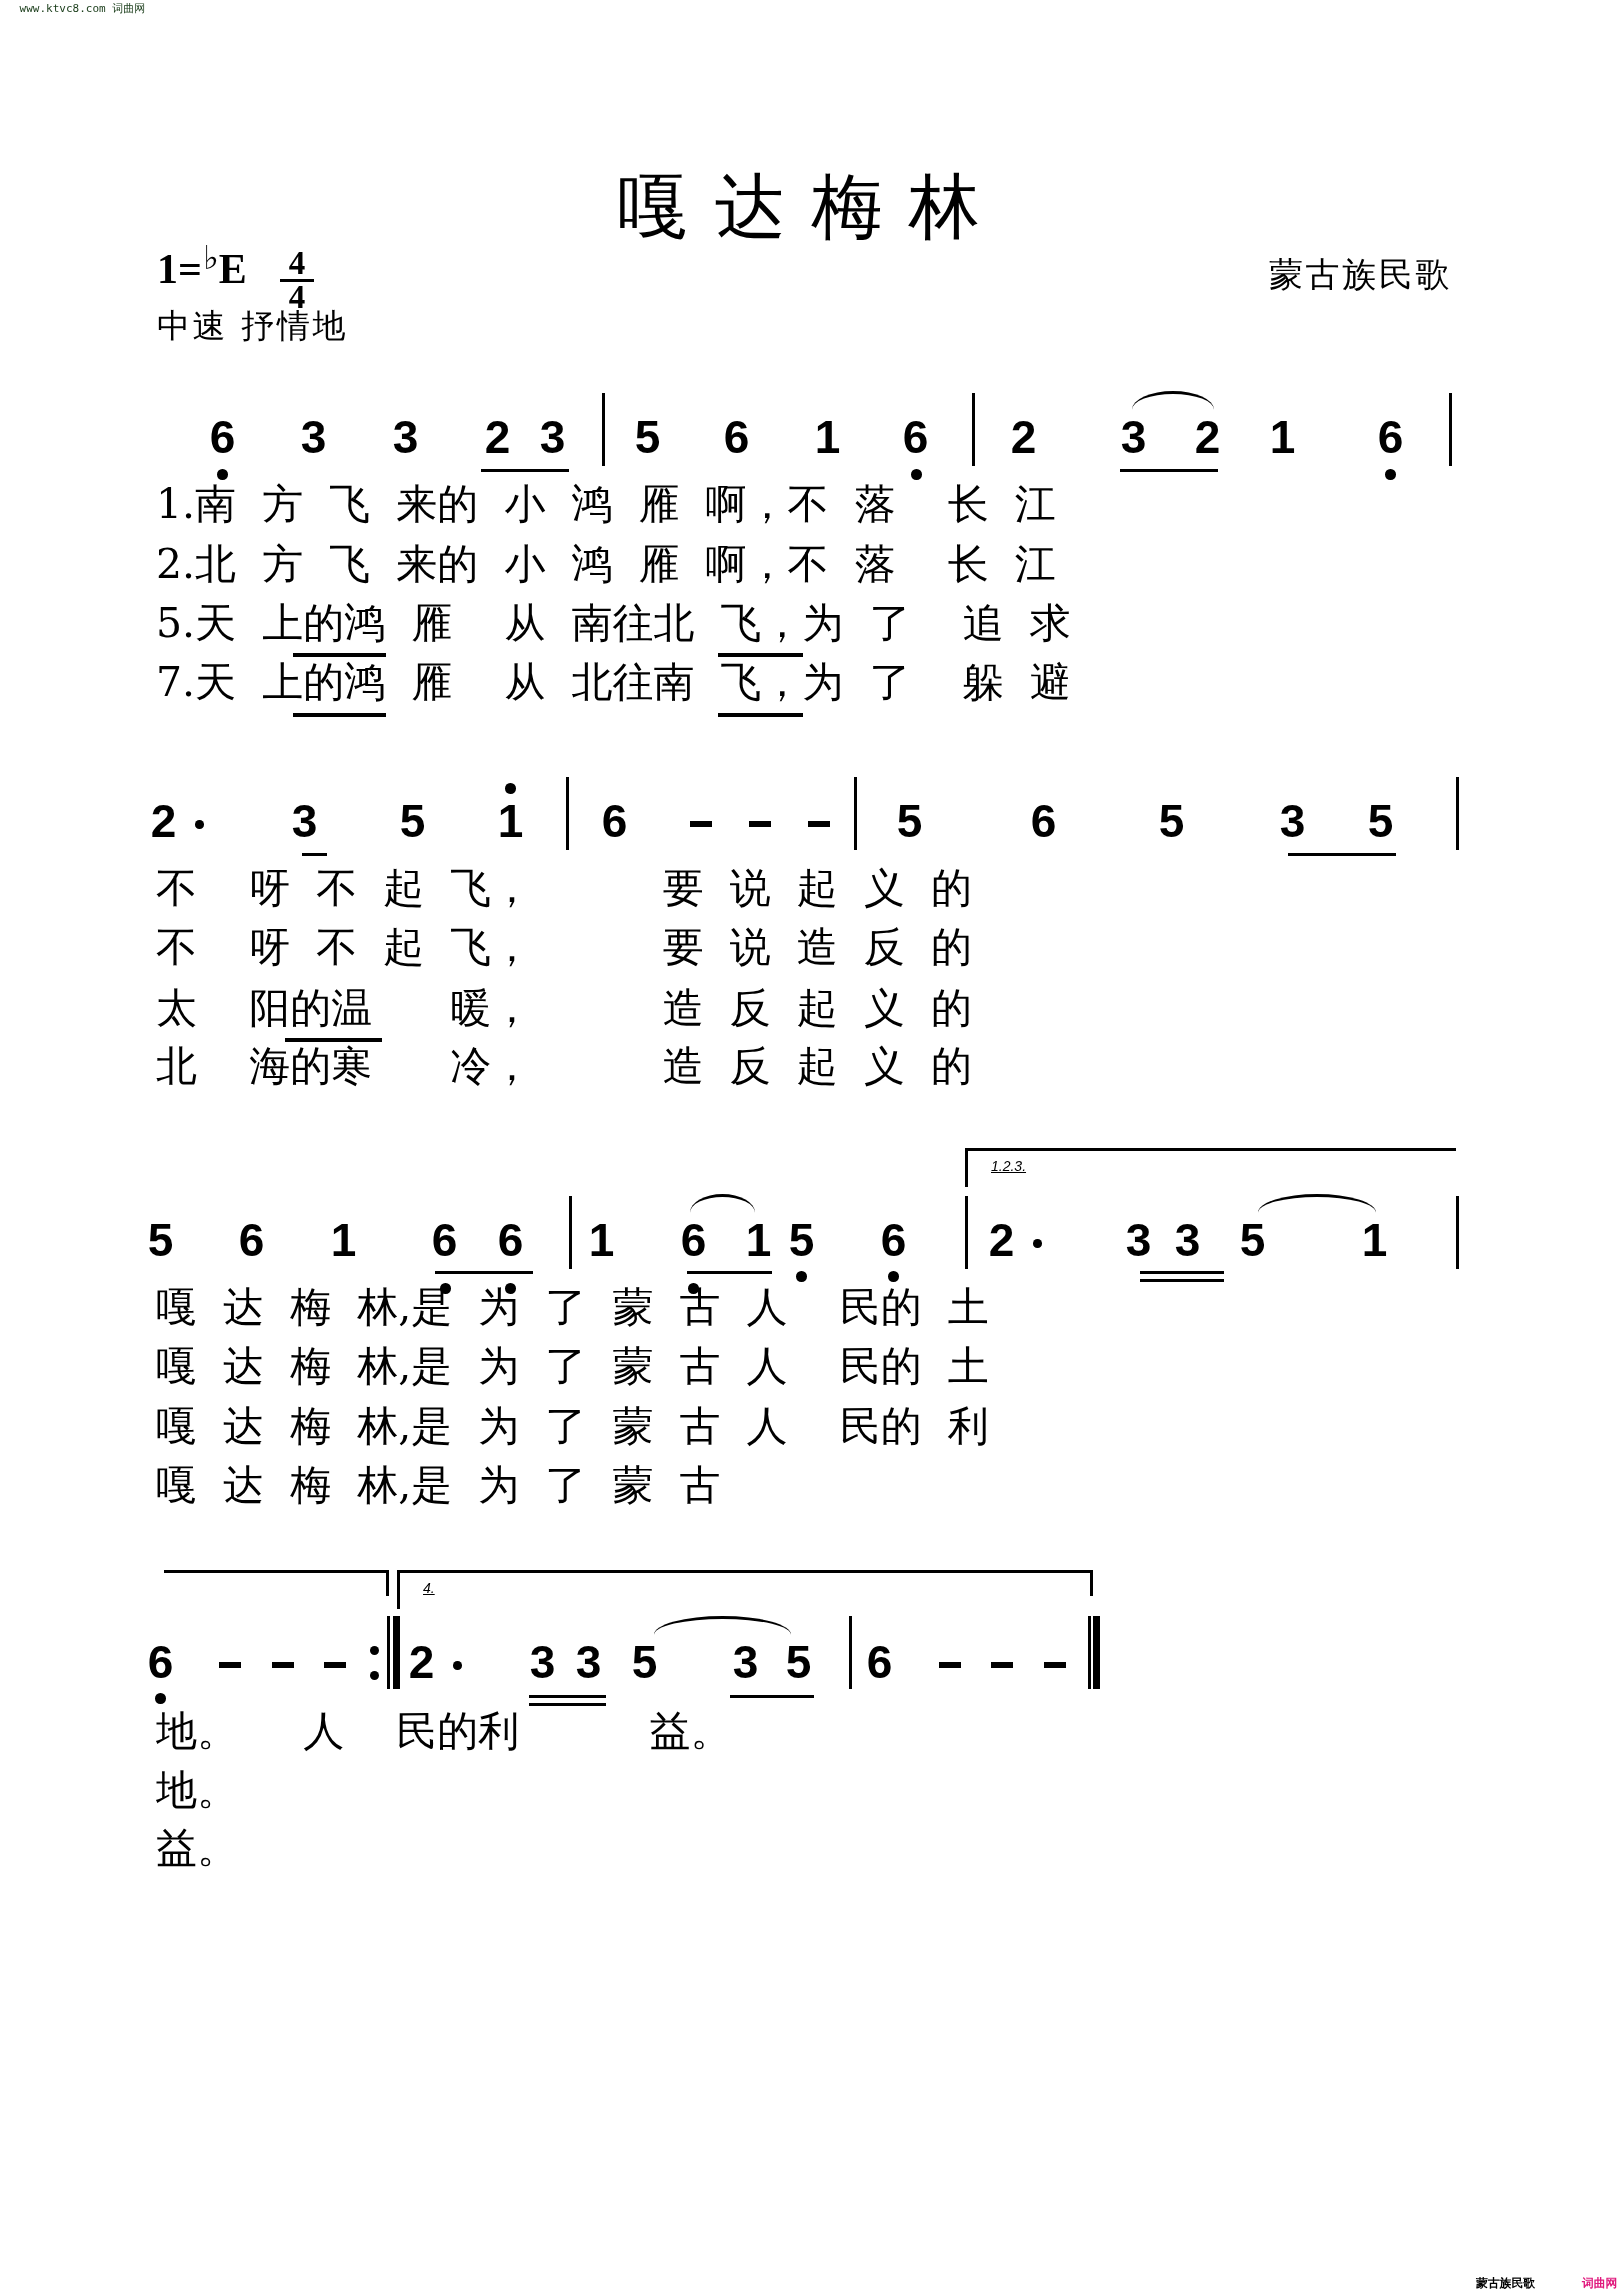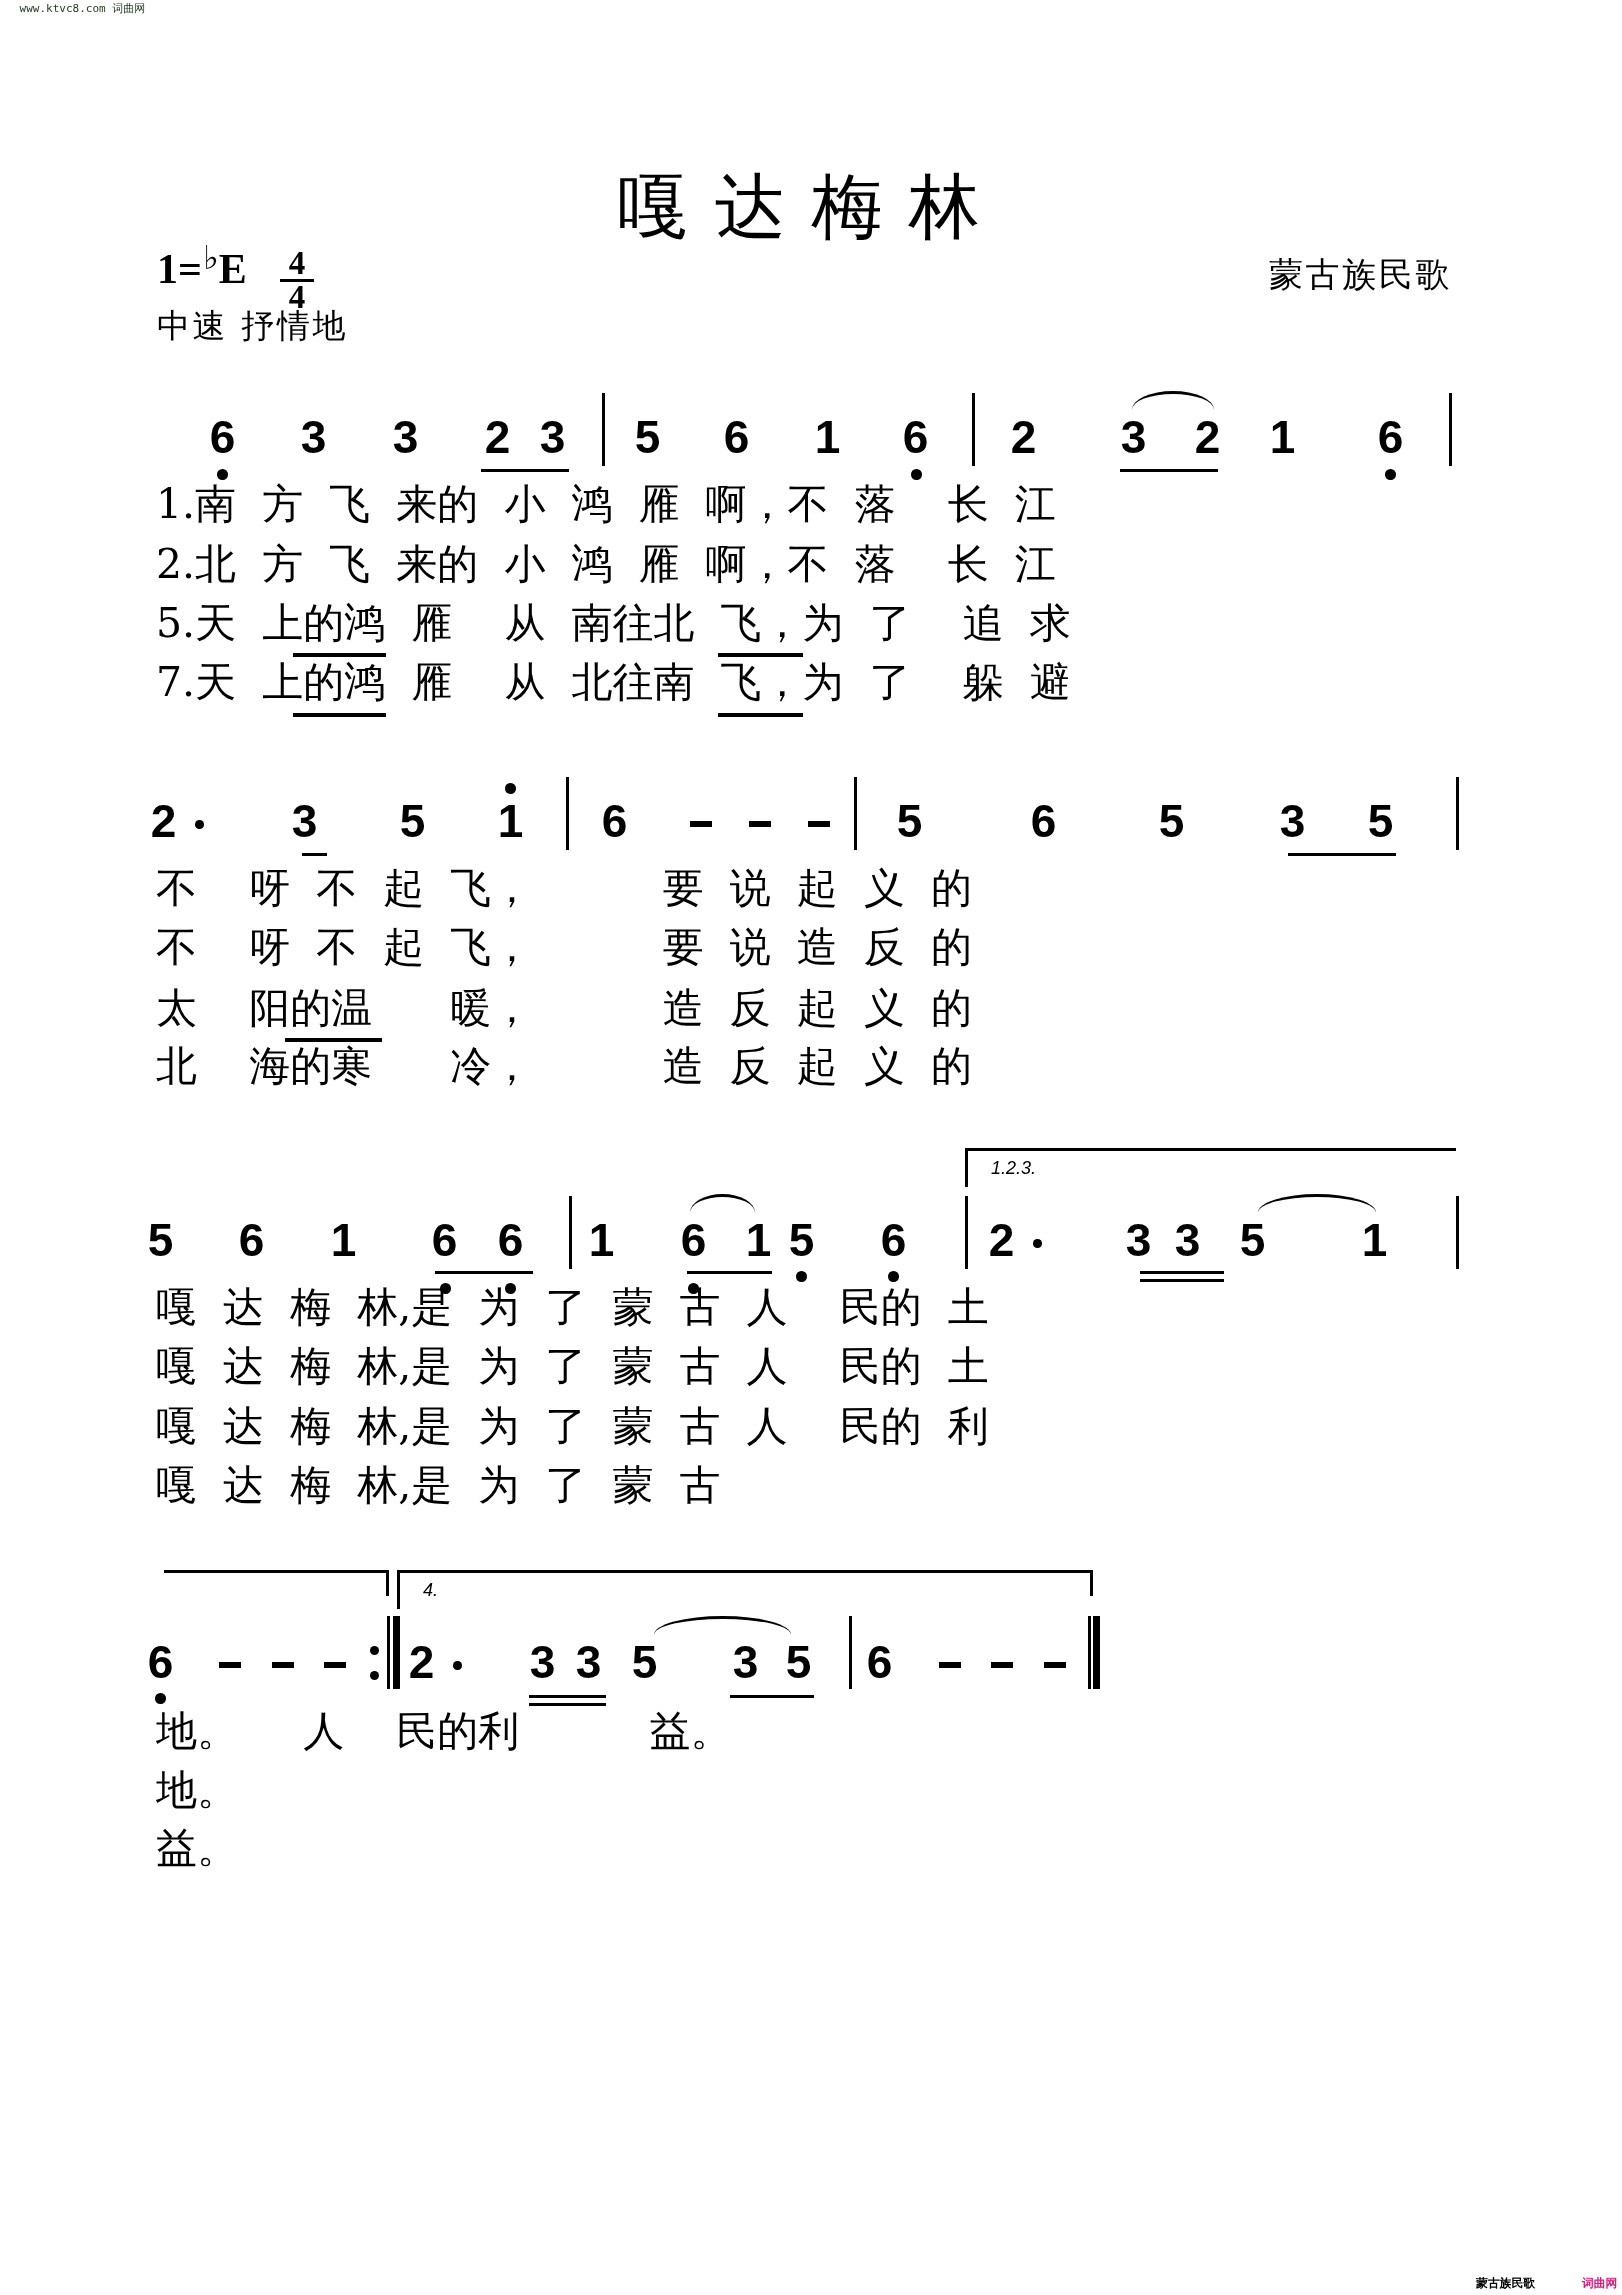--- a/index.html
+++ b/index.html
@@ -23,21 +23,21 @@
   .dot-above { width: 10.5px; height: 10.5px; border-radius: 50%; background: #000; }
   .aug-dot { width: 8.5px; height: 8.5px; border-radius: 50%; background: #000; }
   .uline { height: 3.3px; background: #000; }
   .barline { width: 2.6px; background: #000; }
   .barline-thick { width: 6.5px; background: #000; }
   .dash { width: 22px; height: 5.9px; background: #000; }
   .rep-dot { width: 9.2px; height: 9.2px; border-radius: 50%; background: #000; }
   .slur { border-top: 3.3px solid #000; border-radius: 50% 50% 0 0 / 100% 100% 0 0; height: 15.7px; }
   .volta-line { height: 2.6px; background: #000; }
   .volta-v { width: 2.6px; background: #000; }
-  .volta-label { font-family: "Liberation Sans", sans-serif; font-style: italic; font-size: 18px; }
+  .volta-label { font-family: "Liberation Sans", sans-serif; font-style: italic; font-size: 14px; text-decoration: underline; }
 
   .lyric { font-family: "DejaVu Serif", "Liberation Serif", serif; font-size: 41px; line-height: 52px; white-space: pre; }
   .lyr-ul { height: 3.9px; background: #000; }
   .footer-src { left: 1476px; top: 2276px; font-family: "DejaVu Sans", sans-serif; font-weight: bold; font-size: 11.8px; }
   .footer-brand { left: 1582px; top: 2276px; font-family: "DejaVu Sans", sans-serif; font-weight: bold; font-size: 11.8px; color: #e0197d; }
 </style>
 </head>
 <body>
 
 <div class="abs watermark">www.ktvc8.com 词曲网</div>

